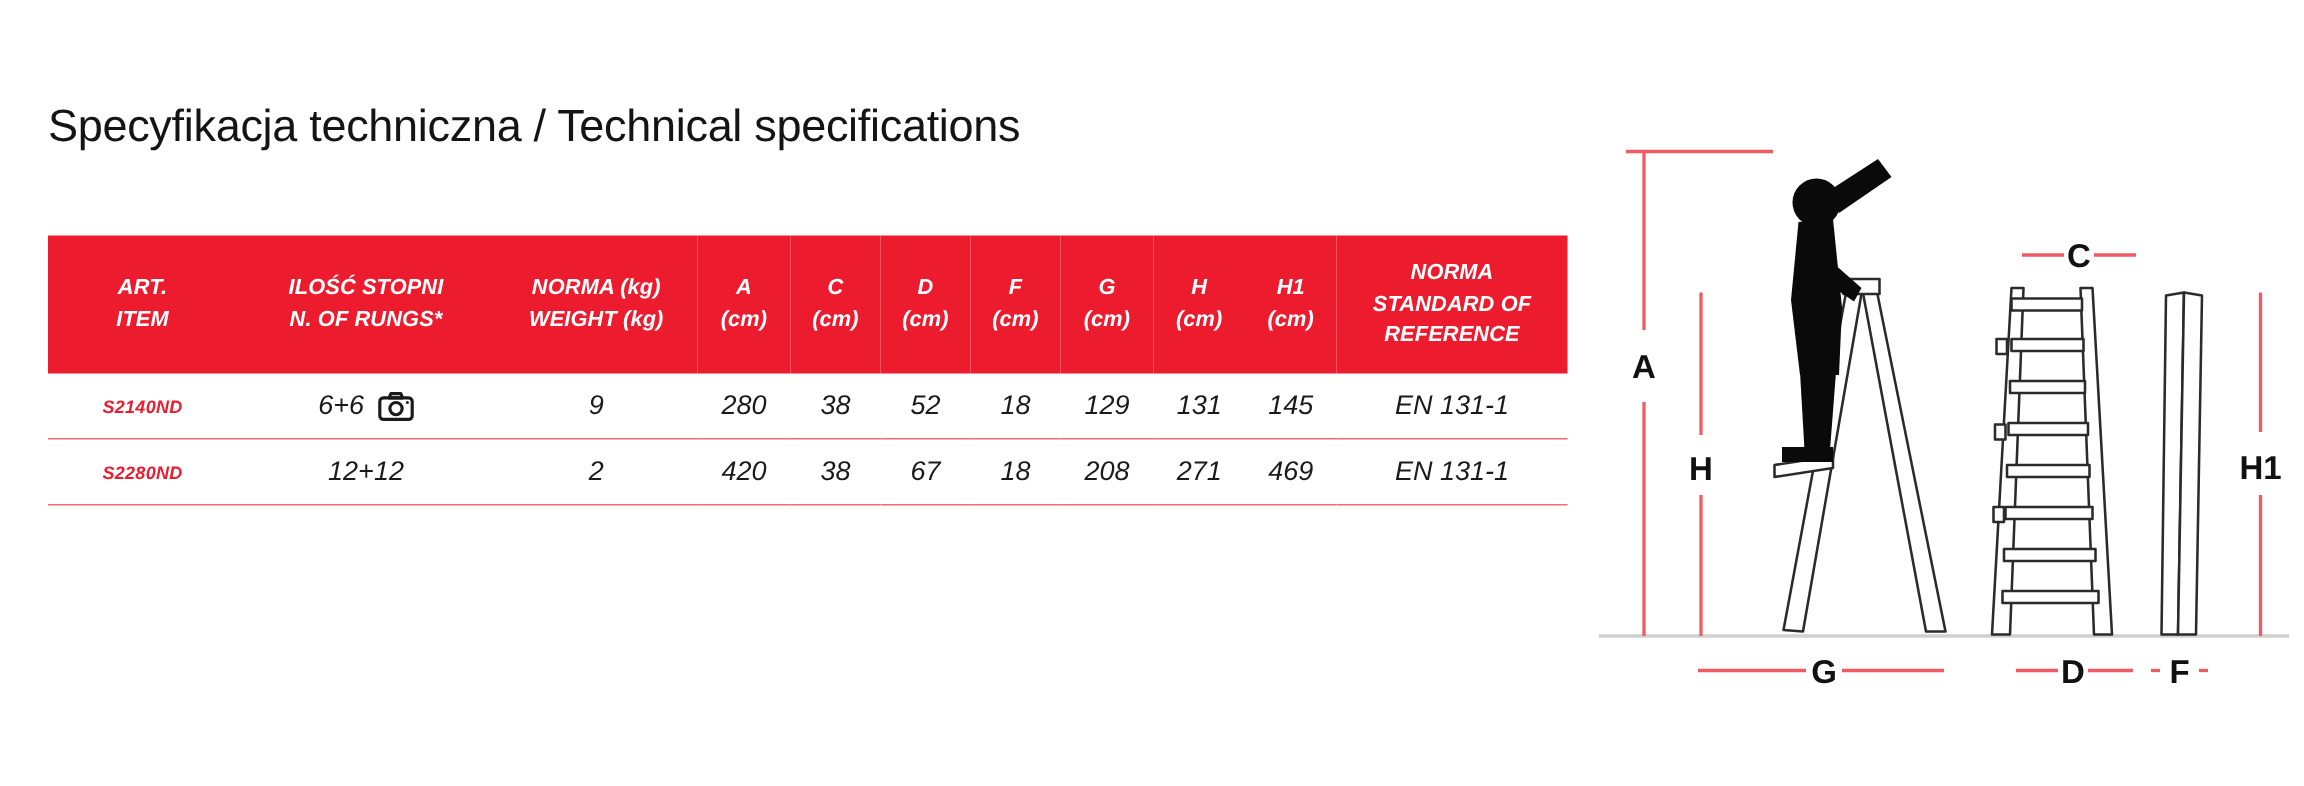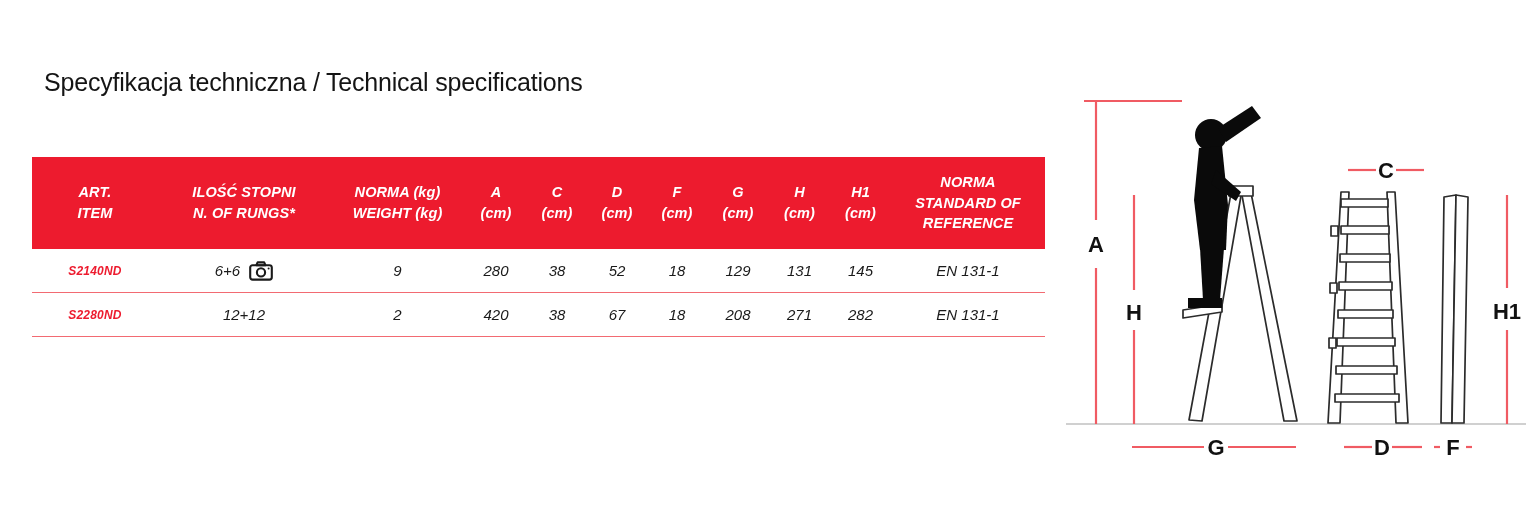--- a/index.html
+++ b/index.html
@@ -12,23 +12,23 @@
     height: 524px;
     font-family: "Liberation Sans", sans-serif;
     color: #1a1a1a;
     overflow: hidden;
     position: relative;
   }
 
   
   .page-title {
     position: absolute;
-    left: 44px;
+    left: 32px;
     top: 68px;
-    font-size: 25px;
+    font-size: 30px;
     font-weight: 400;
     letter-spacing: -0.2px;
     color: #141414;
     white-space: nowrap;
   }
 
   
   .spec-table-wrap {
     position: absolute;
     left: 32px;
@@ -54,21 +54,21 @@
     letter-spacing: 0.1px;
   }
   th .hl1 { display: block; }
   th .hl2 { display: block; }
   th .unit { display: block; font-weight: bold; }
 
   table.spec-table tbody td {
     height: 43px;
     text-align: center;
     vertical-align: middle;
-    font-size: 15px;
+    font-size: 18px;
     font-weight: 400;
     color: #1a1a1a;
     border-bottom: 1.6px solid #F26A72;
     padding: 0;
   }
   table.spec-table tbody tr td.art {
     color: #ED1B2E;
     font-weight: bold;
     font-size: 12px;
     letter-spacing: 0.2px;
@@ -206,21 +206,21 @@
       <tr>
         <td class="art">S2280ND</td>
         <td>12+12</td>
         <td>2</td>
         <td>420</td>
         <td>38</td>
         <td>67</td>
         <td>18</td>
         <td>208</td>
         <td>271</td>
-        <td>282</td>
+        <td>469</td>
         <td>EN 131-1</td>
       </tr>
     </tbody>
   </table>
 </div>
 
 <div class="diagram">
 <svg width="480" height="524" viewBox="0 0 480 524" aria-hidden="true">
   <defs>
     <style>

